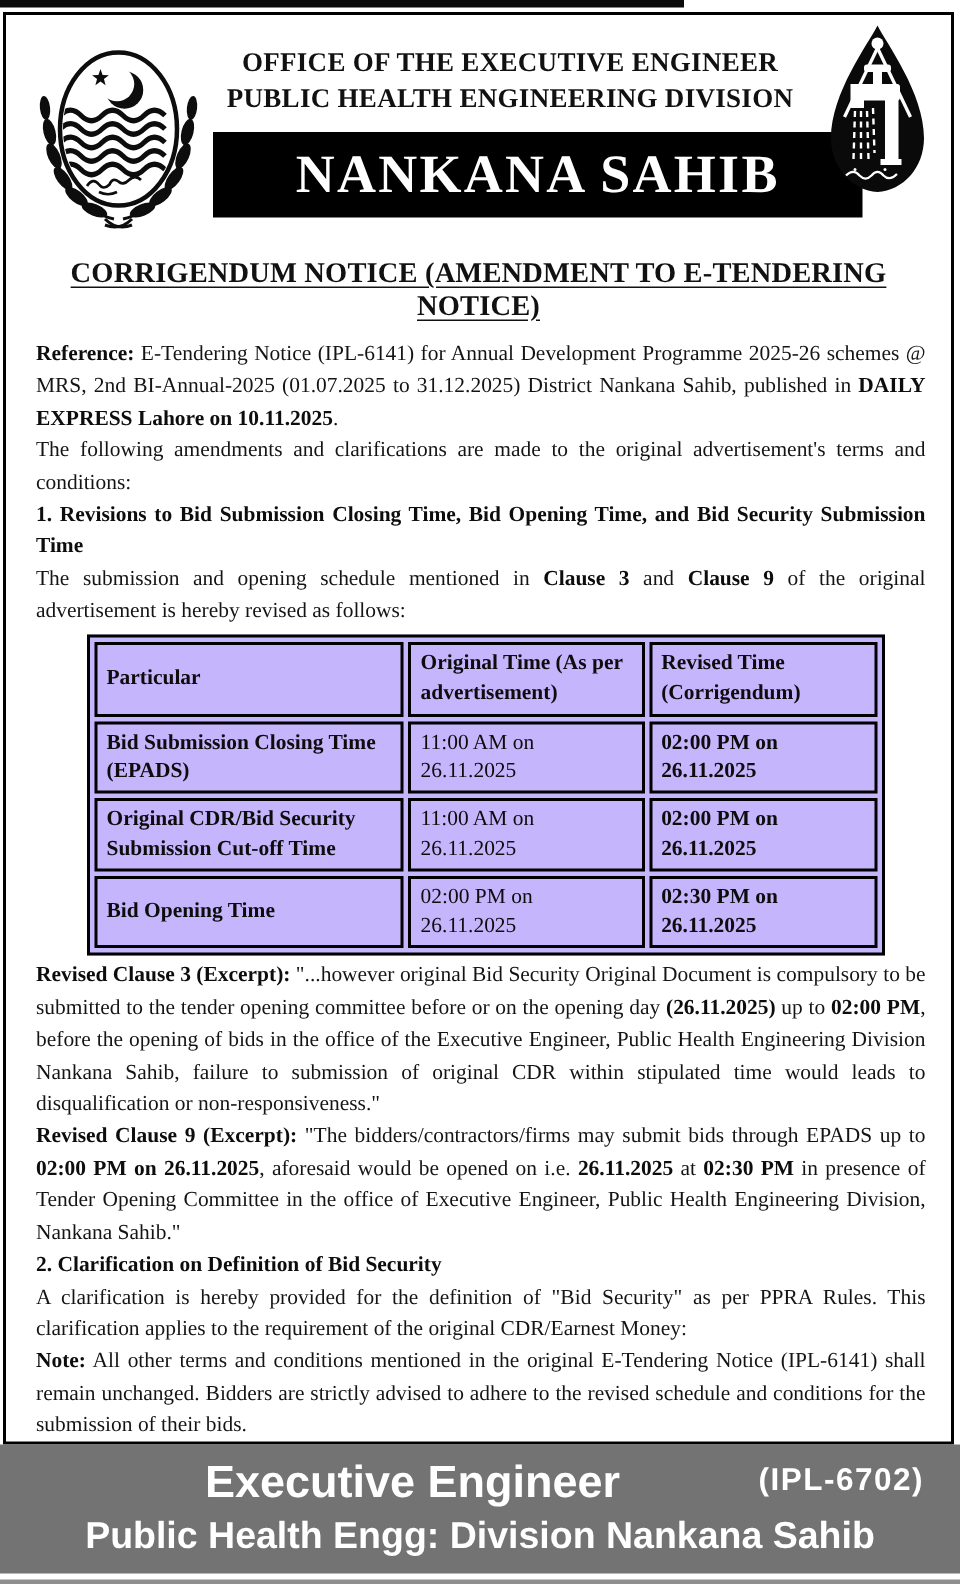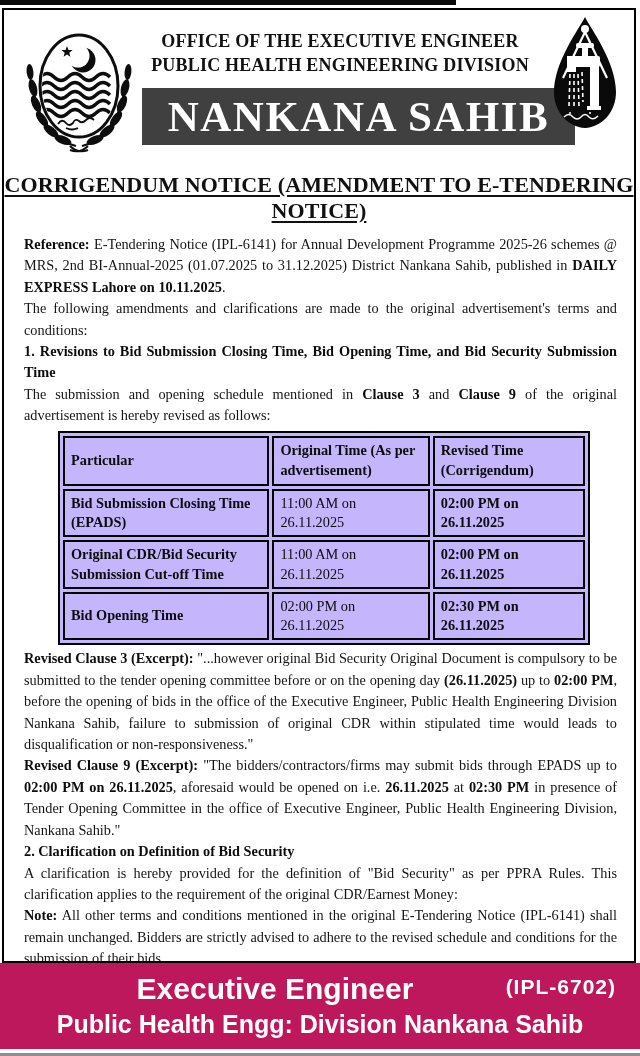--- a/index.html
+++ b/index.html
@@ -57,35 +57,35 @@
     font-size: 18px;
     line-height: 1.32;
     color: #111;
     letter-spacing: 0.2px;
     white-space: nowrap;
   }
   .banner {
     margin: 10px auto 0 auto;
     width: 433px;
     height: 57px;
-    background: #404040;
+    background: #000000;
     color: #fff;
     font-weight: bold;
-    font-size: 43px;
+    font-size: 36px;
     letter-spacing: 1.5px;
     display: flex;
     align-items: center;
     justify-content: center;
     white-space: nowrap;
   }
 
   
   .notice-title {
     text-align: center;
-    font-size: 22px;
+    font-size: 19px;
     font-weight: bold;
     color: #111;
     text-decoration: underline;
     text-underline-offset: 3px;
     margin-top: 2px;
     letter-spacing: 0.1px;
   }
 
   
   .body-text {
@@ -124,21 +124,21 @@
   table.schedule col.c3 { width: 29.5%; }
   table.schedule td:first-child { font-weight: bold; }
   table.schedule td:last-child  { font-weight: bold; }
 
   
   .footer {
     position: absolute;
     left: 0; right: 0;
     top: 963px;
     height: 86px;
-    background: #be185d;
+    background: #737373;
     color: #fff;
     font-family: "Liberation Sans", sans-serif;
     font-weight: bold;
   }
   .f-line1 {
     text-align: center;
     font-size: 30px;
     line-height: 1.1;
     padding-top: 9px;
     margin-right: 90px;

